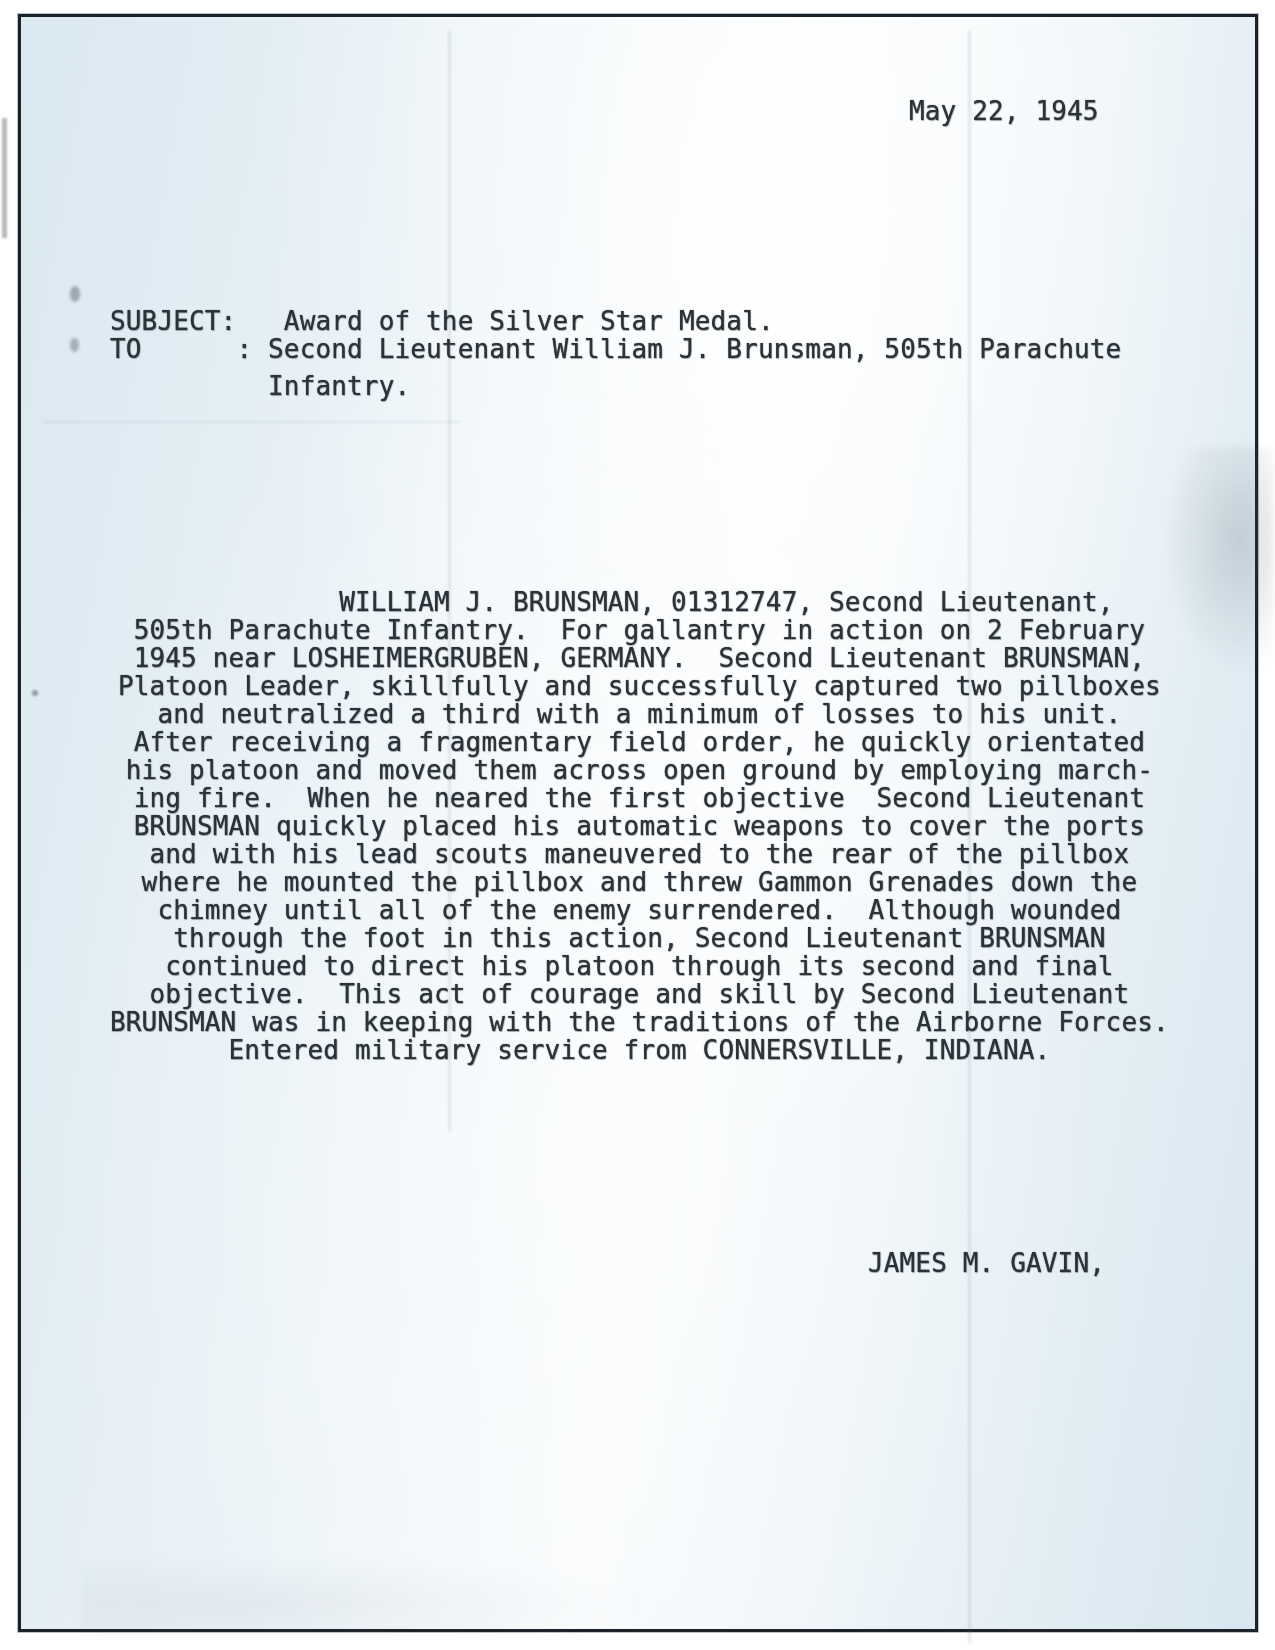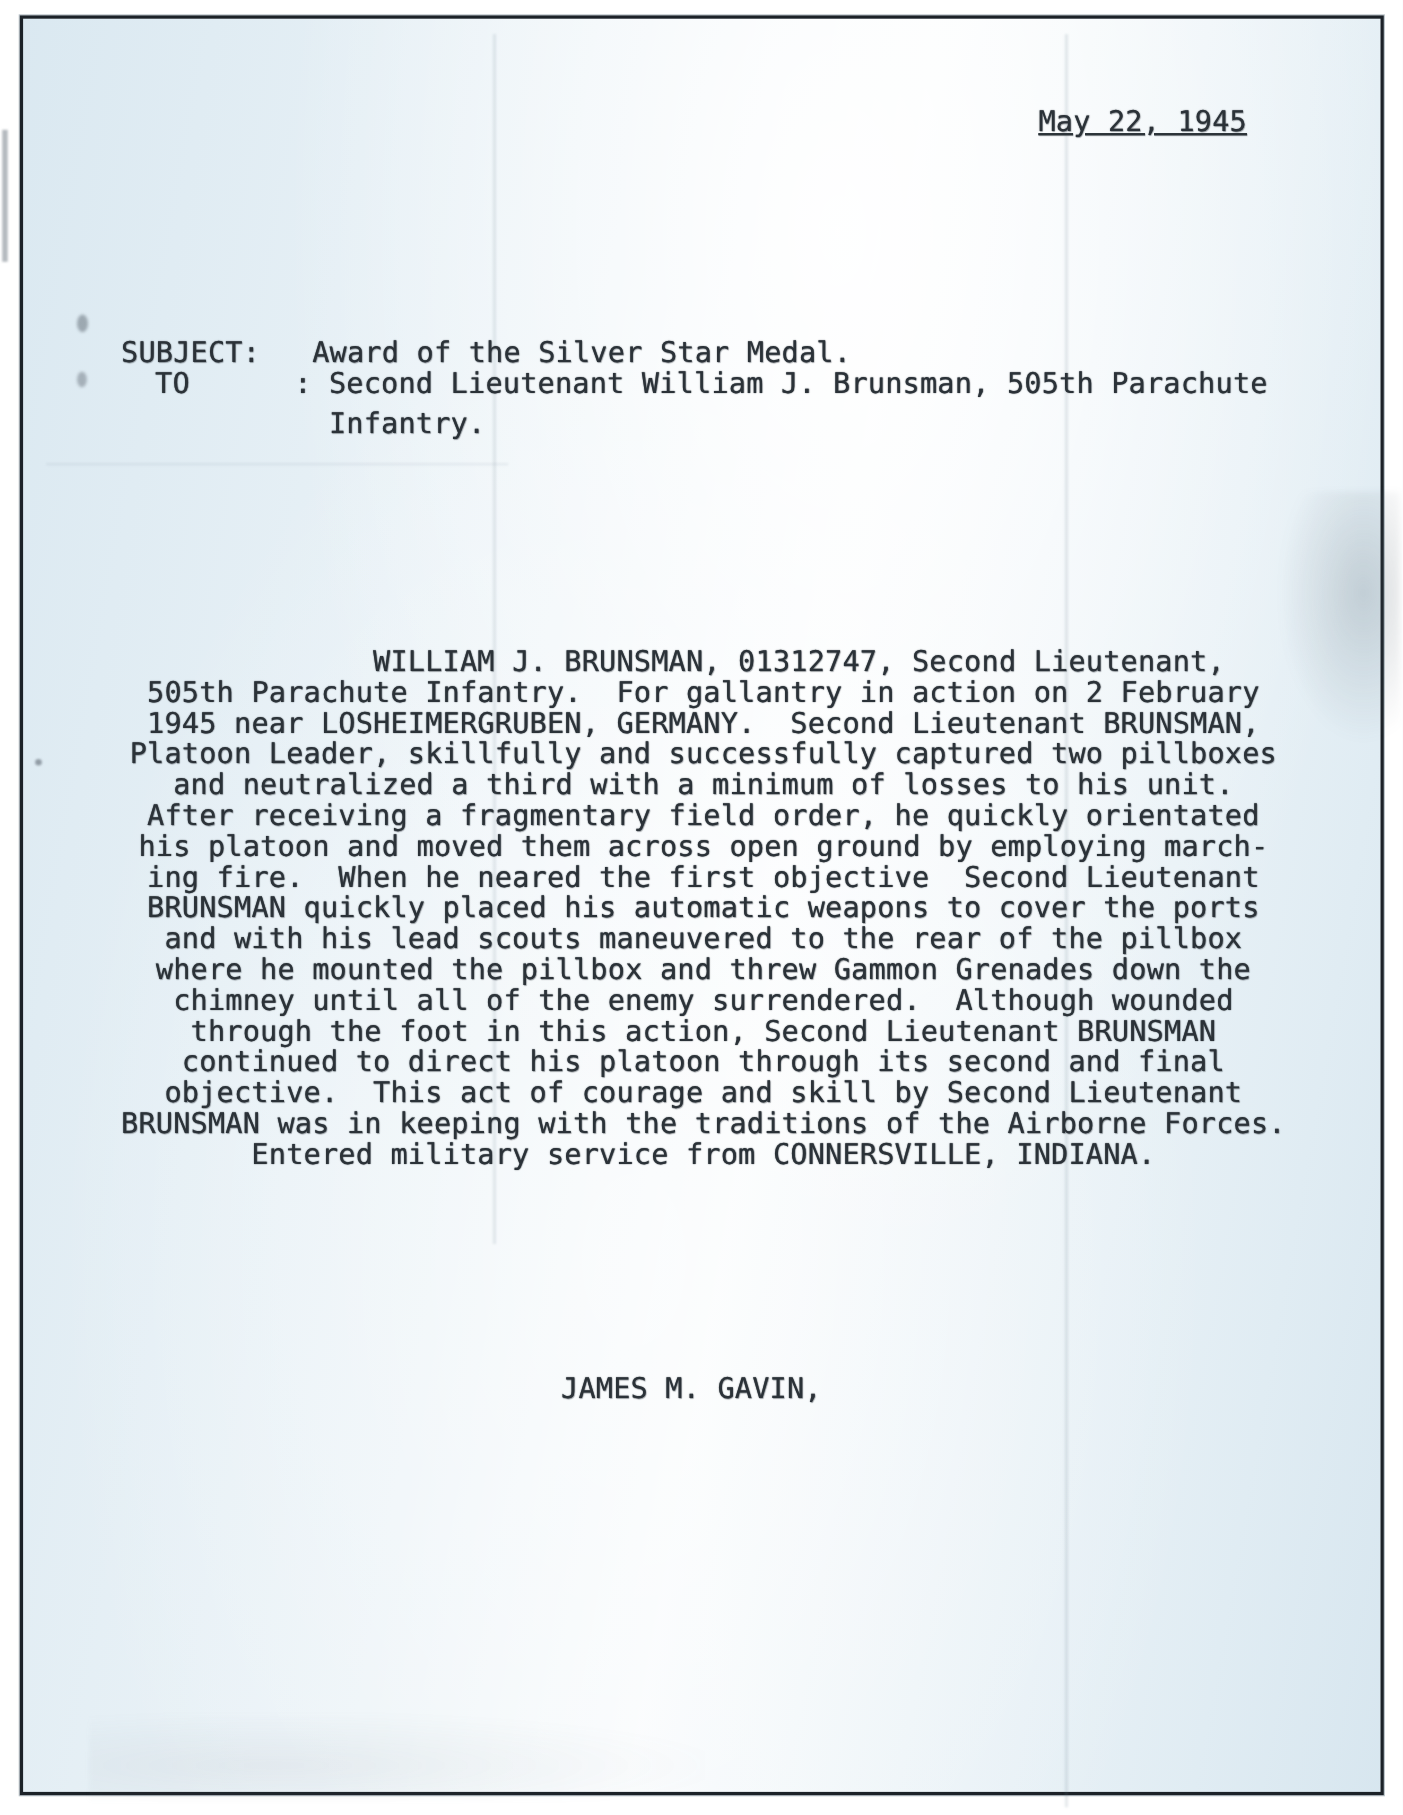--- a/index.html
+++ b/index.html
@@ -73,26 +73,26 @@
   
   .tw {
     position: absolute;
     font-size: 26px;
     color: #2b3238;
     white-space: pre;
     letter-spacing: 0.15px;
     text-shadow: 0 0 1.1px rgba(43,50,56,0.85), 0.6px 0.6px 0.8px rgba(43,50,56,0.35);
     filter: blur(0.25px);
   }
-  .date-line   { left: 944px;  top: 96px;   line-height: 30px; text-decoration: underline; }
+  .date-line   { left: 909px;  top: 96px;   line-height: 30px; }
   .subject-line{ left: 110px;  top: 274px;  line-height: 30px; margin-top: 32px; }
-  .to-block    { left: 110px;  top: 331px;  line-height: 37px; margin-left: 31px; }
+  .to-block    { left: 110px;  top: 331px;  line-height: 37px; }
   .para-1      { left: 110px;  top: 450px;  line-height: 28.5px; }
   .para-2      { left: 110px;  top: 588px;  line-height: 28px; text-align: center; }
-  .signature   { left: 510px;  top: 1188px; width: 610px; line-height: 30px; text-align: left; }
+  .signature   { left: 495px;  top: 1188px; width: 610px; line-height: 30px; text-align: right; }
 </style>
 </head>
 <body>
 
 <div class="canvas">
 
   <div class="scan-page">
     <div class="crease-v1"></div>
     <div class="crease-v2"></div>
     <div class="crease-h1"></div>

